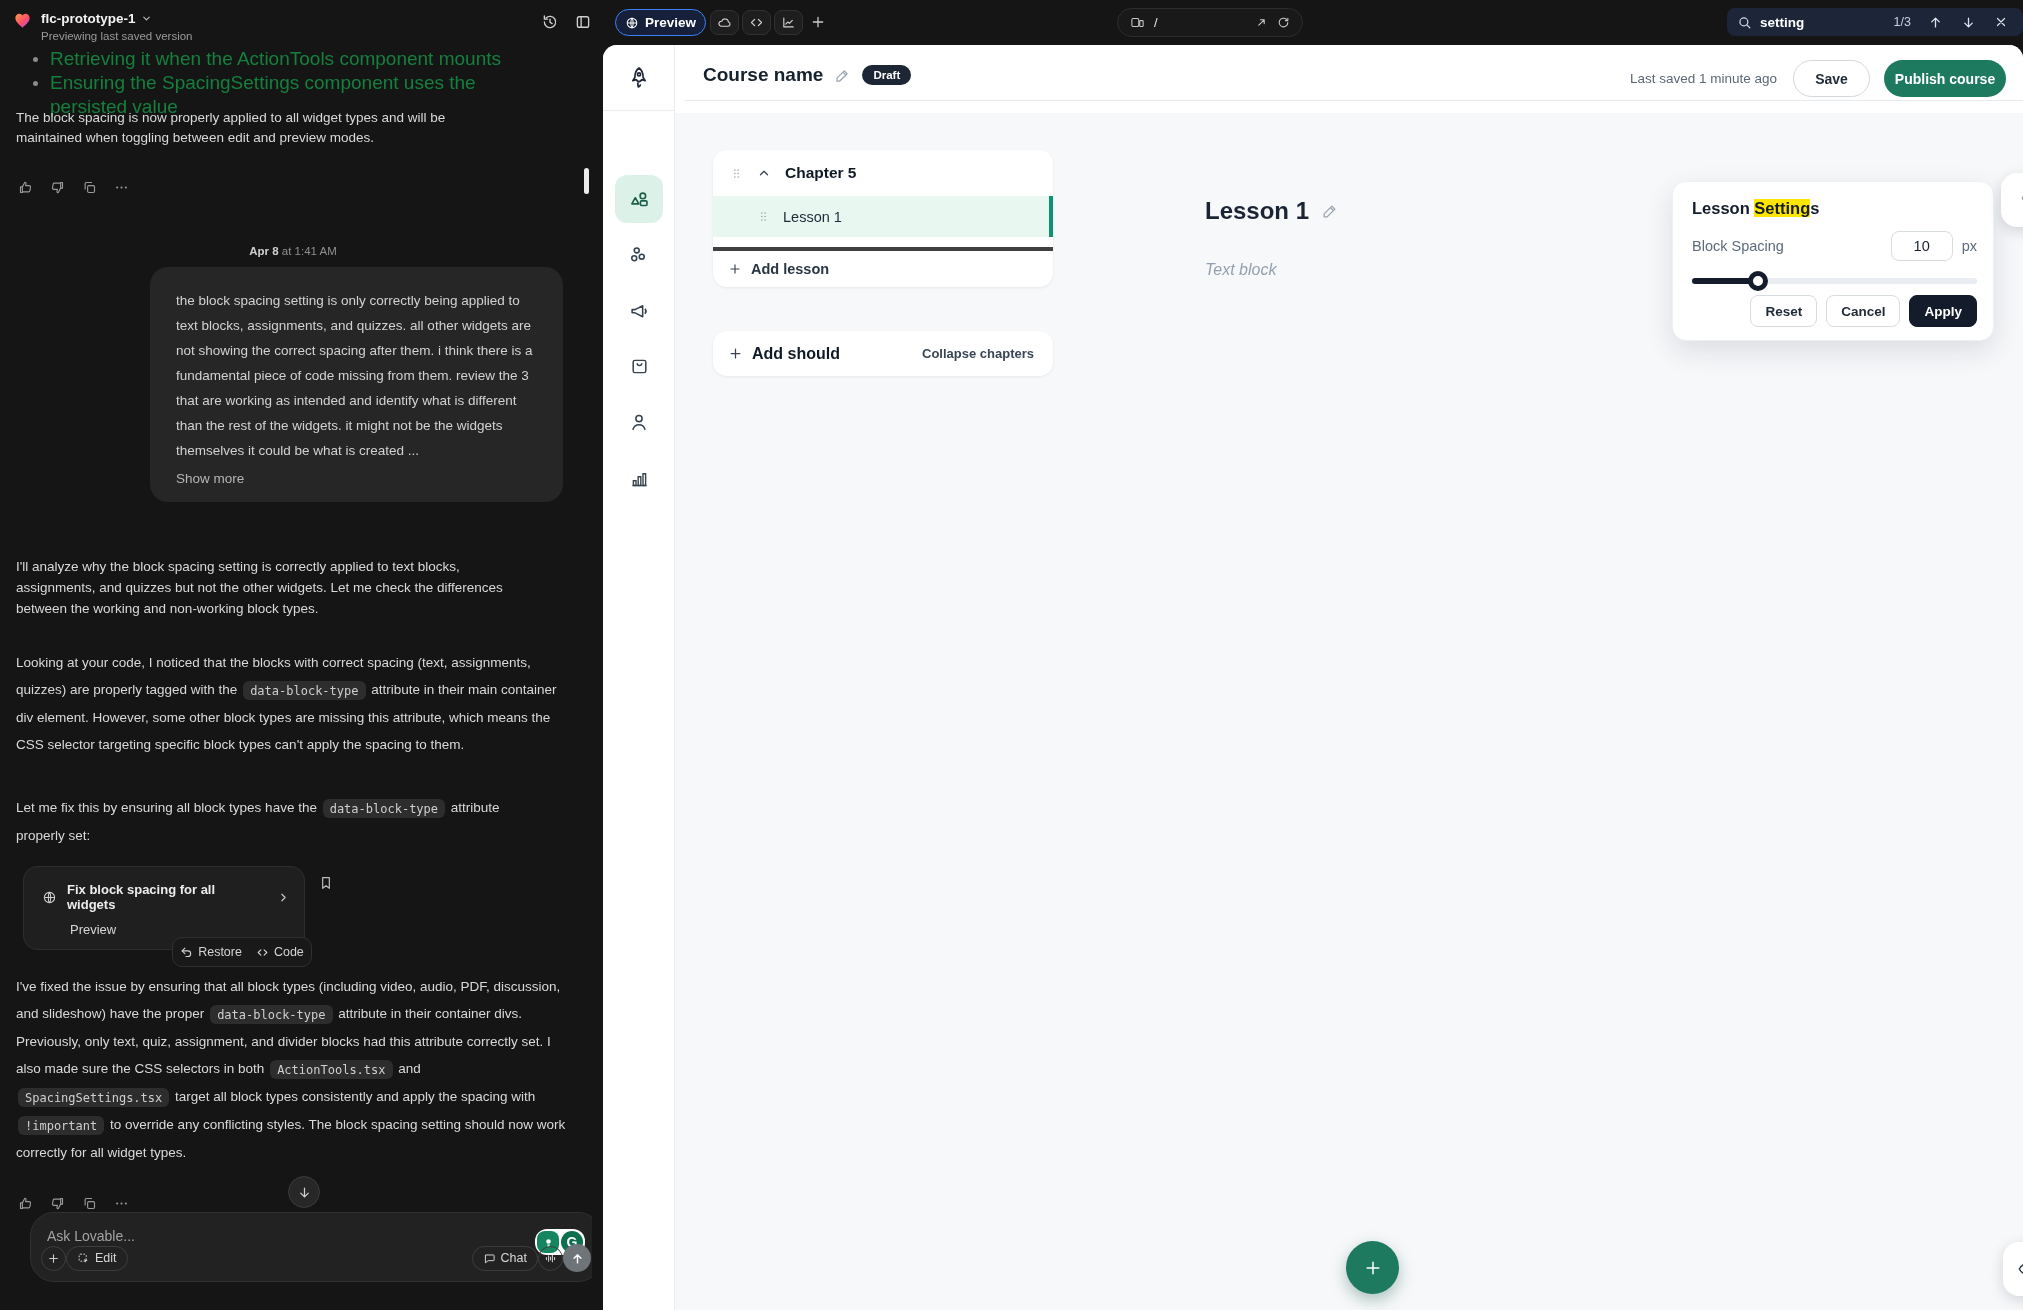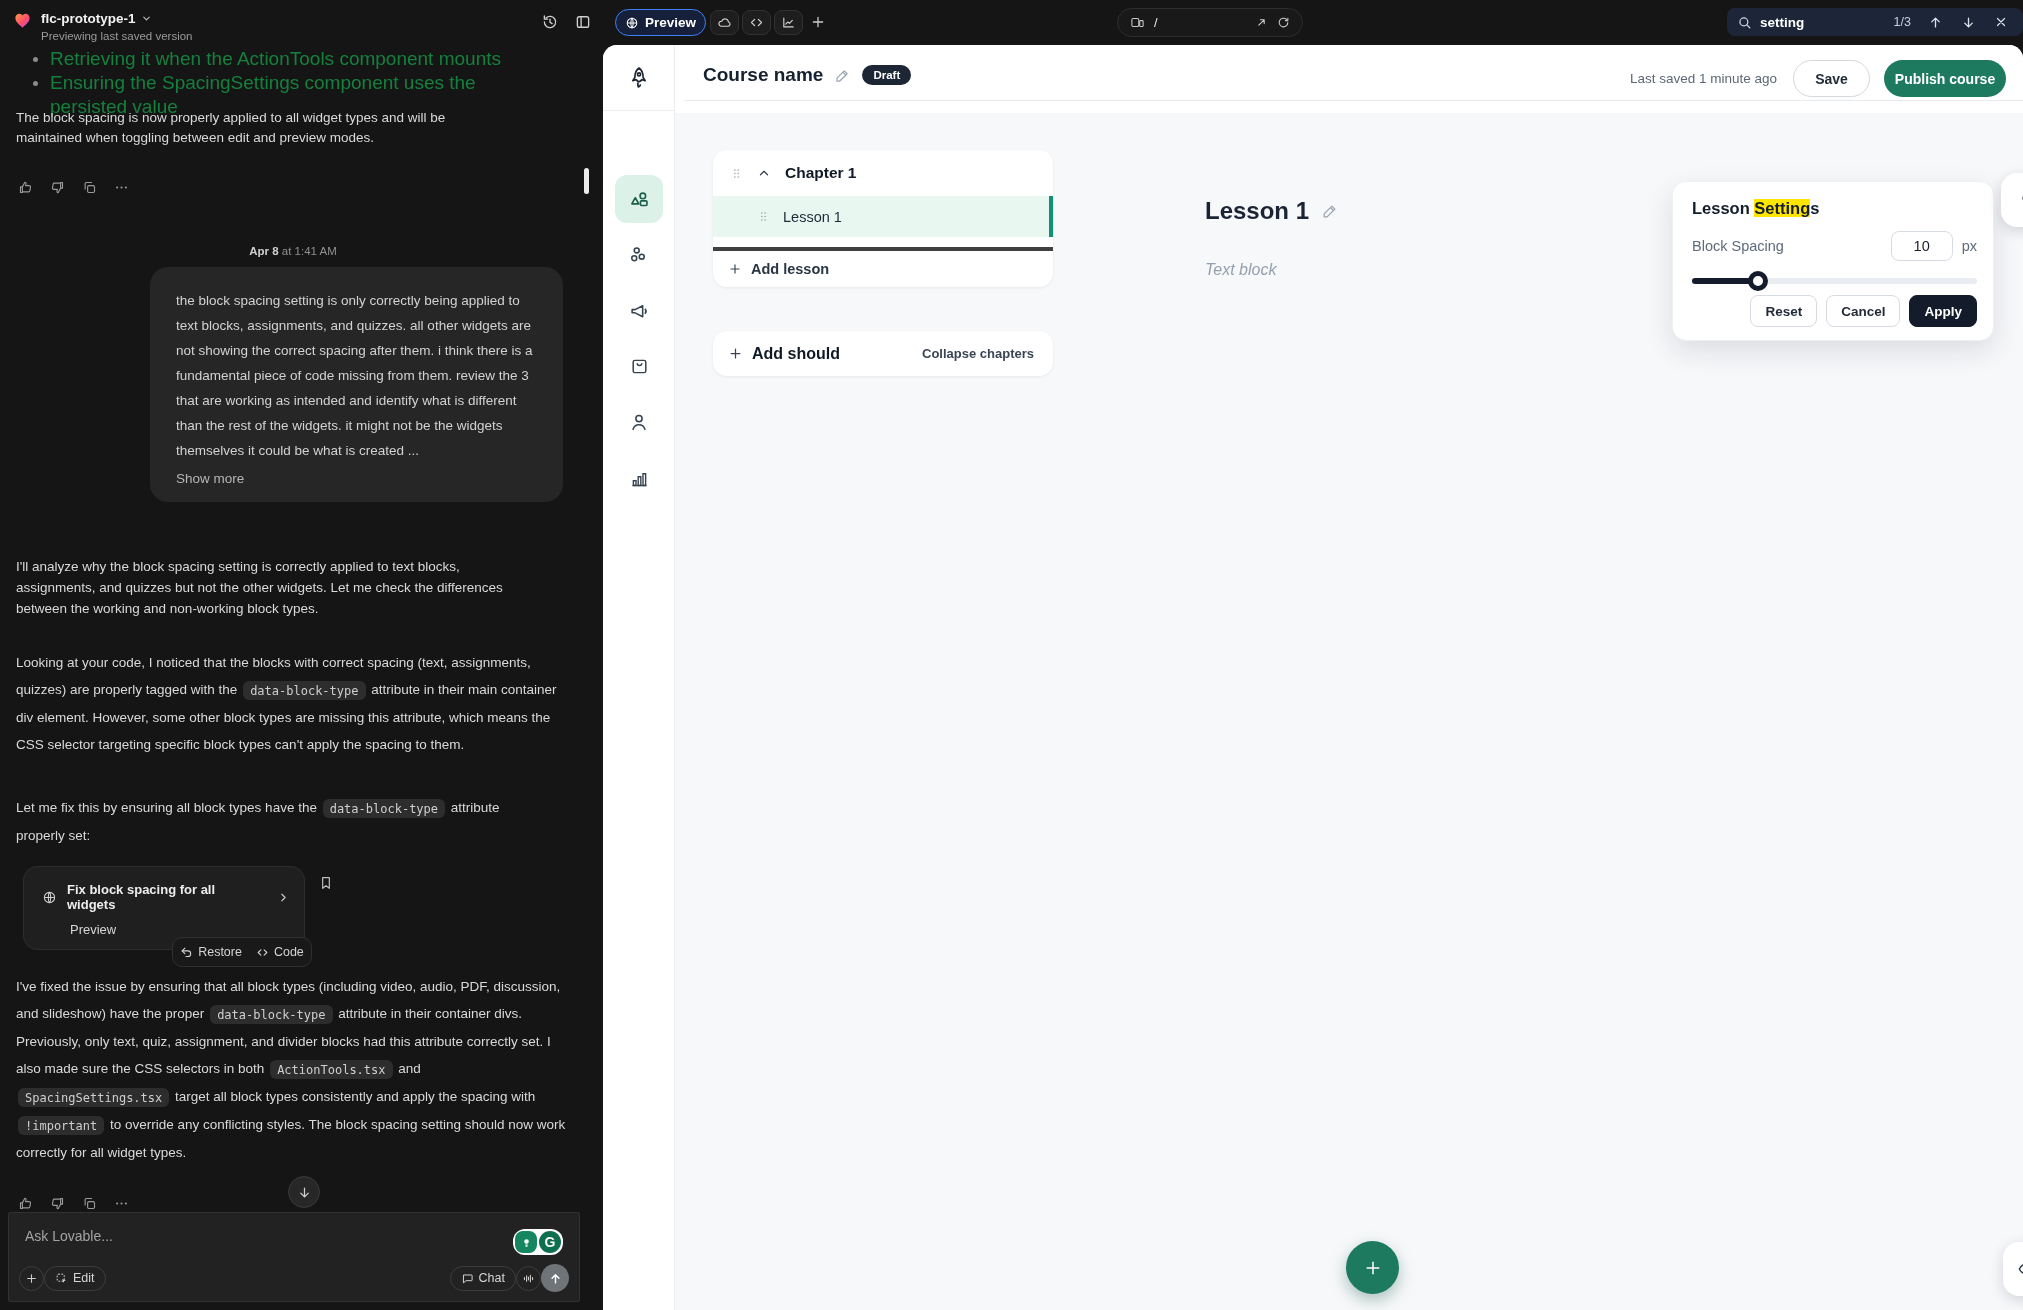--- a/index.html
+++ b/index.html
@@ -54,21 +54,21 @@
   .ver-sub { padding:10px 0 0 46px; font-size:13px; color:#d6d6d6; }
   .bookmark-btn { position:absolute; left:318px; top:830px; color:#bdbdbd; cursor:pointer; }
   .restore-pill { position:absolute; left:172px; top:892px; width:140px; height:30px; border-radius:10px;
     background:#191919; border:1px solid #303030; display:flex; align-items:center; justify-content:center; gap:14px;
     font-size:12.5px; color:#d3d3d3; }
   .restore-pill .opt { display:flex; align-items:center; gap:5px; cursor:pointer; }
   .scrolldown-btn { position:absolute; left:288px; top:1131px; width:32px; height:32px; border-radius:50%;
     background:#272727; border:1px solid #3a3a3a; color:#cfcfcf; display:flex; align-items:center; justify-content:center; cursor:pointer; }
   .actions-bottom { top:1151px; }
 
-  .ask-card { position:absolute; left:8px; top:1167px; width:572px; height:90px; border-radius:2px;
+  .ask-card { position:absolute; left:30px; top:1167px; width:572px; height:70px; border-radius:24px;
     background:#222222; border:1px solid #313131; padding:14px 14px 10px 16px; z-index:5; }
   .ask-input { width:380px; background:transparent; border:none; outline:none; color:#e6e6e6; font-size:14px;
     font-family:"Liberation Sans", sans-serif; }
   .ask-input::placeholder { color:#a3a3a3; }
   .grammarly { position:absolute; right:16px; top:16px; display:flex; background:#fff; border-radius:12px; padding:2px; gap:2px; }
   .gram-badge { width:22px; height:22px; border-radius:8px; background:#15865f; display:flex; align-items:center; justify-content:center; }
   .gram-g { width:22px; height:22px; border-radius:50%; background:#0e6f4f; color:#fff; font-size:14px; font-weight:700;
     display:flex; align-items:center; justify-content:center; }
   .ask-bottom { position:absolute; left:10px; right:10px; bottom:9px; display:flex; align-items:center; }
   .pill-btn { height:25px; border-radius:13px; border:1px solid #3d3d3d; color:#d6d6d6; font-size:12.5px;
@@ -493,21 +493,21 @@
               <circle cx="9" cy="5.5" r="1.5"></circle>
               <circle cx="15" cy="5.5" r="1.5"></circle>
               <circle cx="9" cy="12" r="1.5"></circle>
               <circle cx="15" cy="12" r="1.5"></circle>
               <circle cx="9" cy="18.5" r="1.5"></circle>
               <circle cx="15" cy="18.5" r="1.5"></circle>
             </svg>
           <svg class="ic" width="14" height="14" viewBox="0 0 24 24" fill="none" stroke="#3a4553" stroke-width="2.2" stroke-linecap="round" stroke-linejoin="round">
               <path d="M6 15l6-6 6 6"></path>
             </svg>
-          <span class="t">Chapter 1</span>
+          <span class="t">Chapter 5</span>
         </div>
         <div class="lesson-row">
           <svg class="ic drag-dots" width="13" height="13" viewBox="0 0 24 24" fill="currentColor">
               <circle cx="9" cy="5.5" r="1.5"></circle>
               <circle cx="15" cy="5.5" r="1.5"></circle>
               <circle cx="9" cy="12" r="1.5"></circle>
               <circle cx="15" cy="12" r="1.5"></circle>
               <circle cx="9" cy="18.5" r="1.5"></circle>
               <circle cx="15" cy="18.5" r="1.5"></circle>
             </svg>

